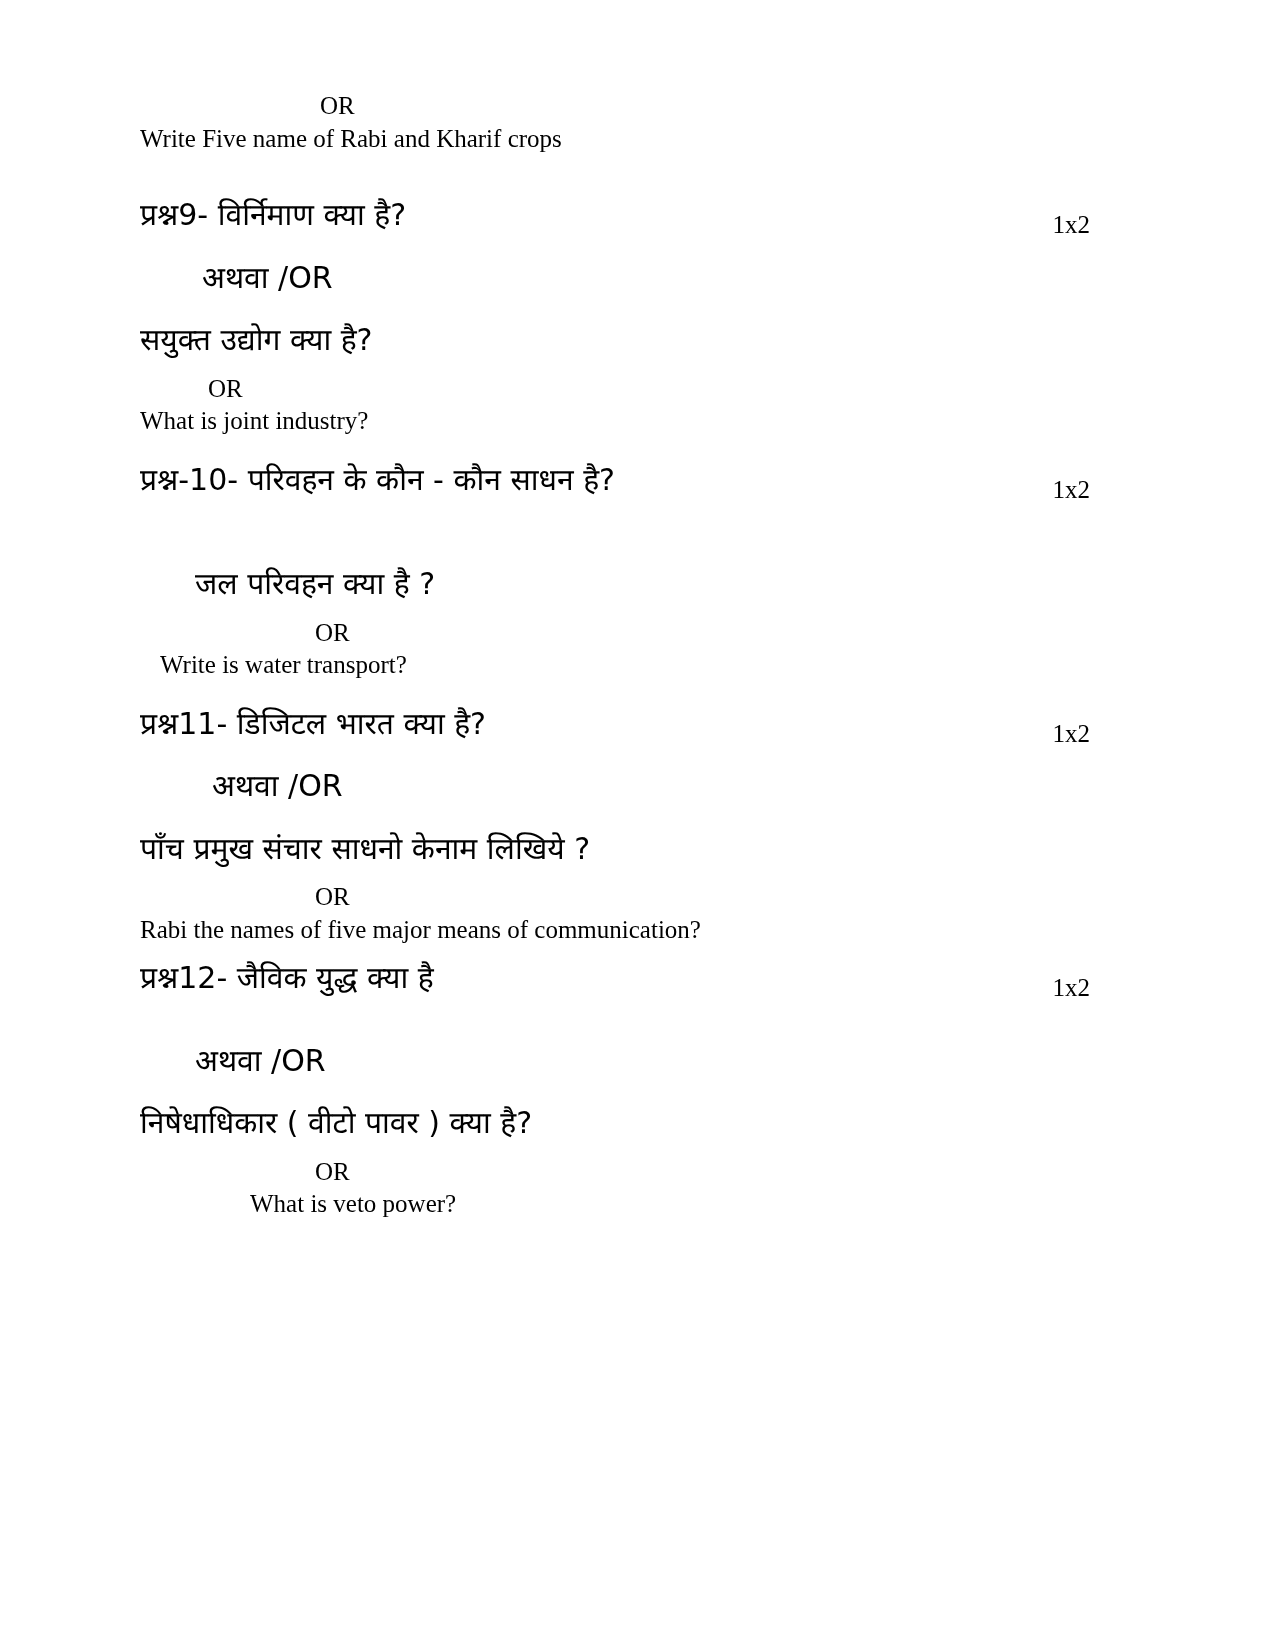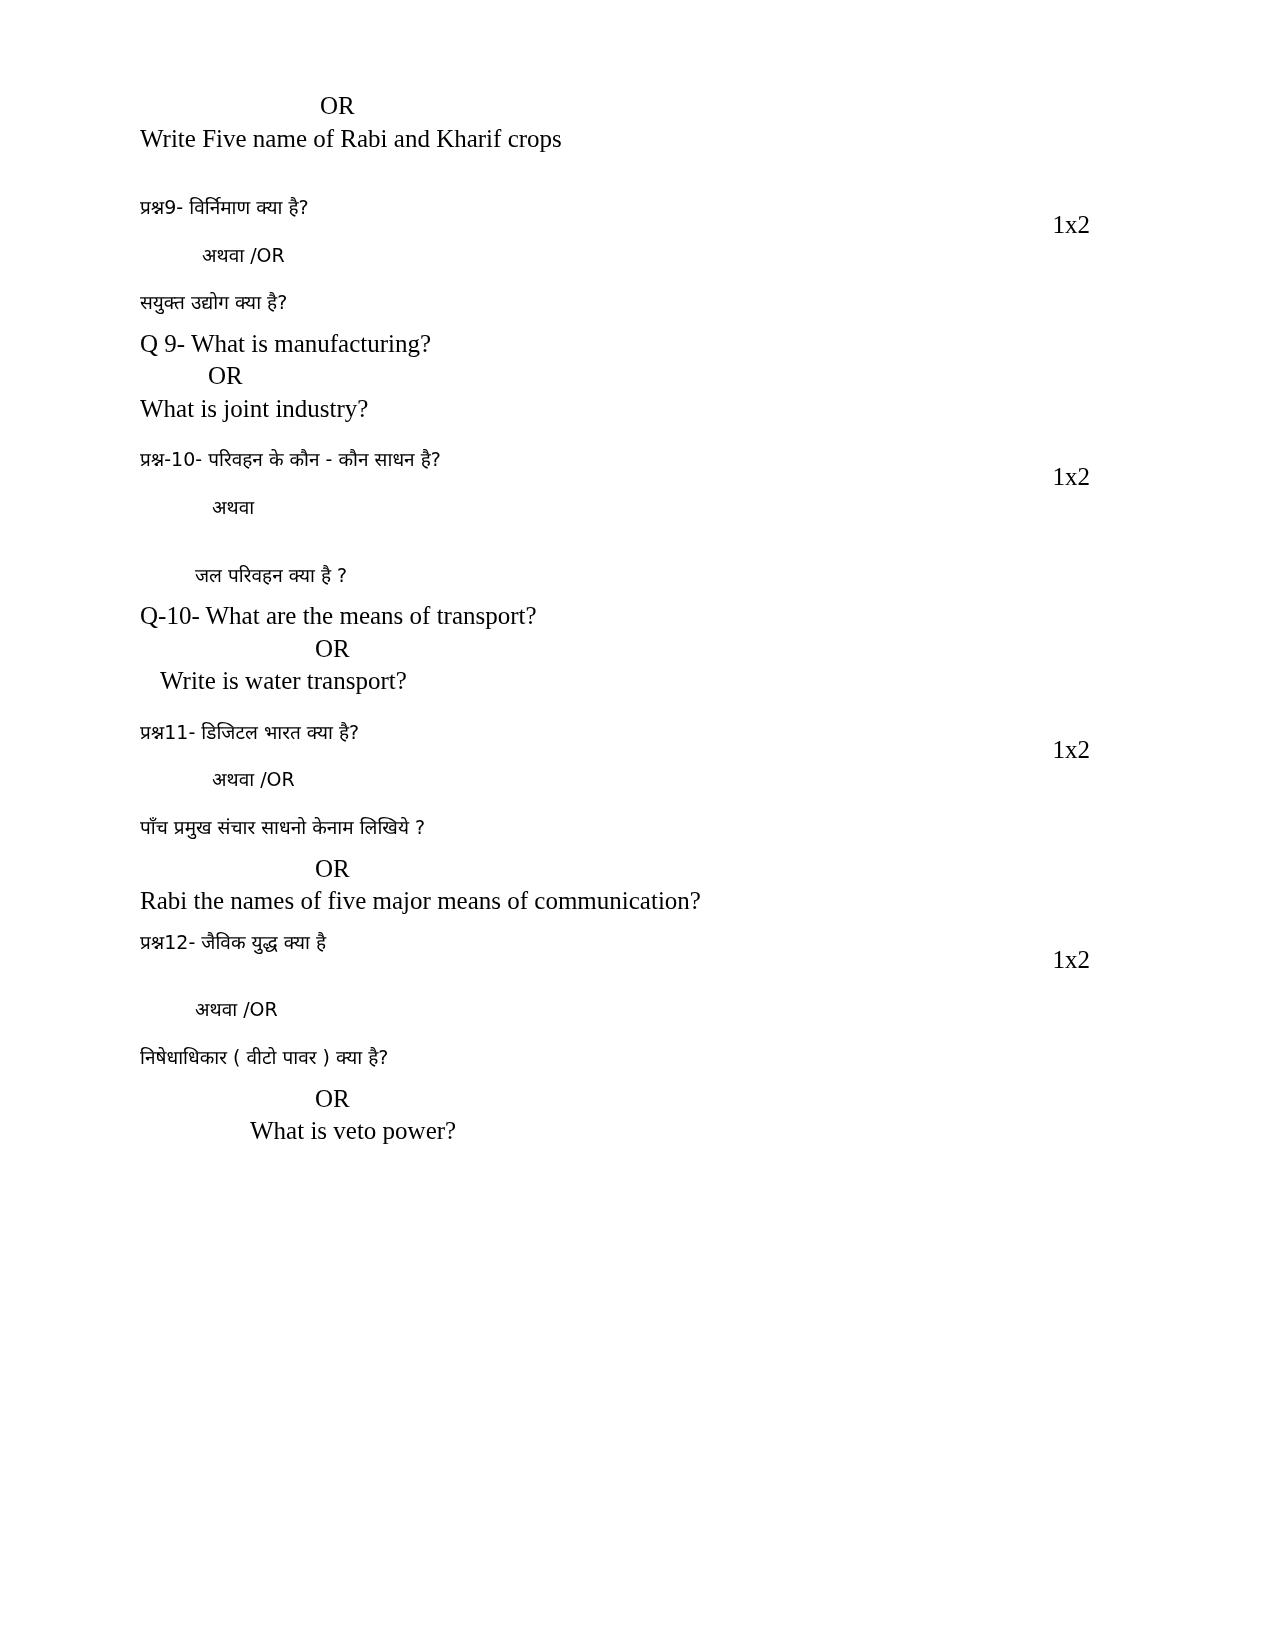--- a/index.html
+++ b/index.html
@@ -24,21 +24,21 @@
     top: 90px;
     width: 940px;
   }
   
   .row {
     position: relative;
     width: 100%;
   }
   .hindi {
     font-family: "DejaVu Sans", sans-serif;
-    font-size: 19px;
+    font-size: 30px;
     line-height: 1.35;
     letter-spacing: 0px;
   }
   .eng {
     font-family: "Liberation Serif", serif;
     font-size: 25px;
     line-height: 1.3;
   }
   .marks {
     position: absolute;
@@ -72,36 +72,33 @@
 
     <div class="row">
       <div class="row hindi">प्रश्न9- विर्निमाण क्या है?</div>
       <div class="marks">1x2</div>
     </div>
     <div class="sp-md"></div>
     <div class="row hindi indent-2">अथवा /OR</div>
     <div class="sp-md"></div>
     <div class="row hindi">सयुक्त उद्योग क्या है?</div>
     <div class="sp-sm"></div>
-    <div class="row eng">Q 9- What is manufacturing?</div>
     <div class="row eng indent-4">OR</div>
     <div class="row eng">What is joint industry?</div>
 
     <div class="sp-md"></div>
 
     <div class="row">
       <div class="row hindi">प्रश्न-10- परिवहन के कौन - कौन साधन है?</div>
       <div class="marks">1x2</div>
     </div>
     <div class="sp-md"></div>
-    <div class="row hindi indent-3">अथवा</div>
     <div class="sp-md"></div>
     <div class="row hindi indent-10">जल परिवहन क्या है ?</div>
     <div class="sp-sm"></div>
-    <div class="row eng">Q-10- What are the means of transport?</div>
     <div class="row eng indent-5">OR</div>
     <div class="row eng indent-8">Write is water transport?</div>
 
     <div class="sp-md"></div>
 
     <div class="row">
       <div class="row hindi">प्रश्न11- डिजिटल भारत क्या है?</div>
       <div class="marks">1x2</div>
     </div>
     <div class="sp-md"></div>

